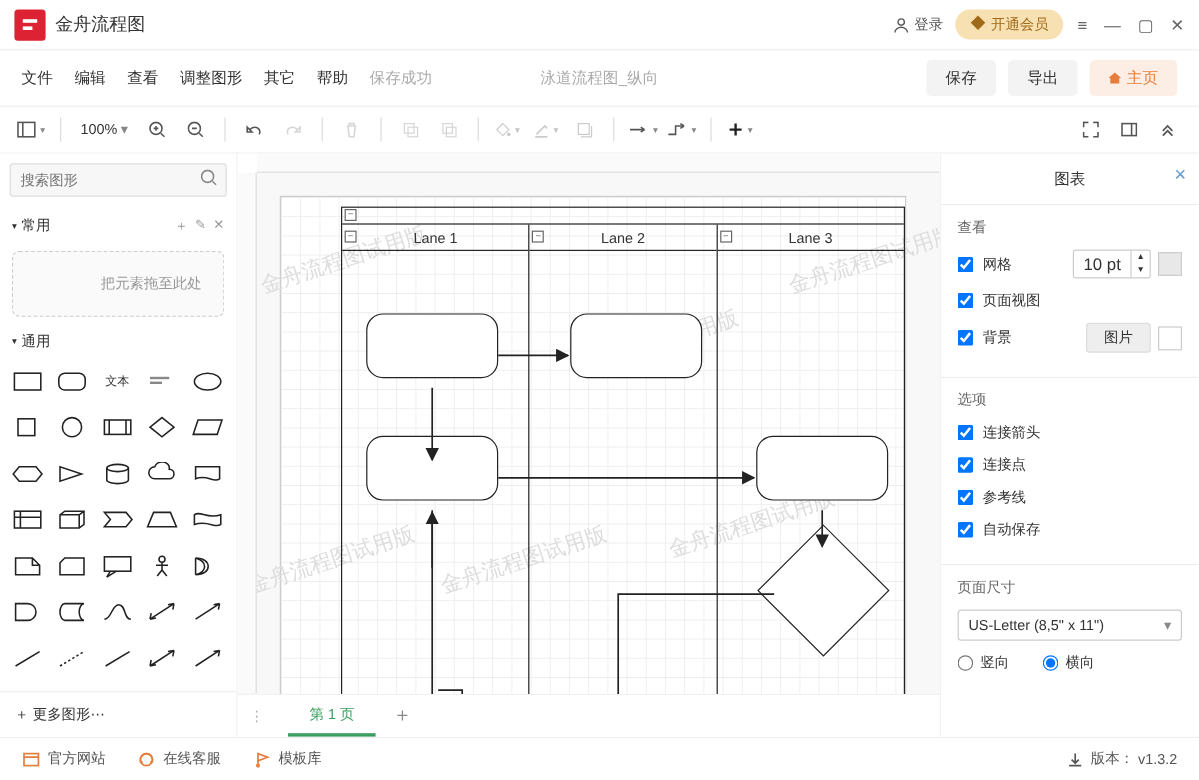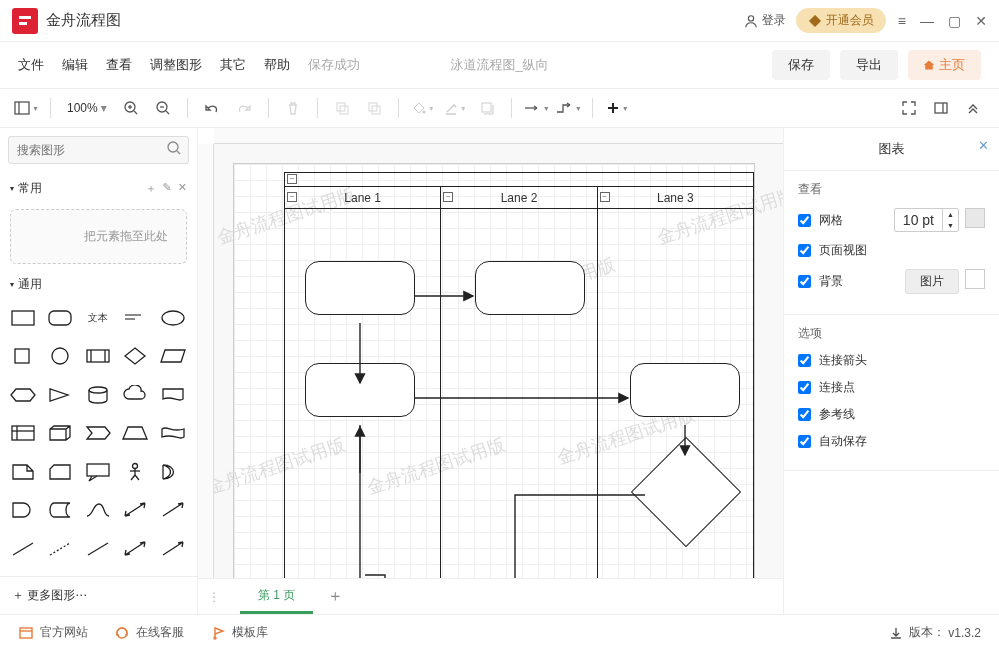--- a/index.html
+++ b/index.html
@@ -5,21 +5,21 @@
 * { box-sizing: border-box; margin: 0; padding: 0; }
 body { font-family: "Microsoft YaHei", Arial, sans-serif; font-size: 12px; color: #333; background: #fff; width: 999px; height: 650px; overflow: hidden; }
 
 .titlebar { display: flex; align-items: center; height: 42px; padding: 0 12px; border-bottom: 1px solid #eee; }
 .titlebar .logo { width: 26px; height: 26px; background: #d23; display: inline-flex; align-items: center; justify-content: center; border-radius: 3px; margin-right: 8px; }
 .titlebar .logo svg { fill:#fff; }
 .titlebar .app-title { font-size: 15px; font-weight: 500; }
 .titlebar .spacer { flex: 1; }
 .titlebar .login { display: inline-flex; align-items: center; margin-right: 10px; color:#555; cursor:pointer; }
 .titlebar .login svg{margin-right:4px}
-.titlebar .vip { background:#f7e0b2; color:#a06a1a; padding:4px 12px; border-radius:14px; display:inline-flex; align-items:center; cursor:pointer; margin-right:12px;}
+.titlebar .vip { background:#f7e0b2; color:#a06a1a; padding:4px 12px; border-radius:14px; display:inline-flex; cursor:pointer; margin-right:12px;}
 .titlebar .vip svg{margin-right:4px; fill:#a06a1a; stroke:#a06a1a}
 .titlebar .win-btns { display:flex; gap:14px; align-items:center; color:#666; }
 .titlebar .win-btns span { cursor:pointer; font-size:14px; }
 
 .menubar { display:flex; align-items:center; height:46px; padding:0 18px; }
 .menubar .m { margin-right:18px; color:#333; cursor:pointer; font-size:13px; }
 .menubar .saved { color:#aaa; cursor:default; }
 .menubar .doc-title { position:absolute; left:50%; transform:translateX(-50%); color:#aaa; font-size:13px; }
 .menubar .right { margin-left:auto; display:flex; gap:10px; }
 .menubar .btn { padding:6px 16px; background:#f3f3f3; border-radius:4px; cursor:pointer; font-size:13px; }
@@ -72,21 +72,21 @@
 .page-tabs{position:absolute;left:0;right:0;bottom:0;height:36px;border-top:1px solid #eee;display:flex;align-items:center;padding-left:10px;background:#fff}
 .page-tabs .dots{color:#aaa;margin-right:20px;cursor:pointer}
 .page-tabs .tab{padding:0 18px;height:100%;display:flex;align-items:center;border-bottom:3px solid #3a9e5f;color:#3a9e5f;font-weight:500}
 .page-tabs .add{margin-left:14px;color:#888;font-size:16px;cursor:pointer}
 
 .right-panel{width:216px;border-left:1px solid #eee;padding:0;overflow:auto}
 .rp-head{padding:12px 14px;border-bottom:1px solid #eee;position:relative;text-align:center;font-size:13px}
 .rp-head .close{position:absolute;right:10px;top:10px;color:#6aa0d0;cursor:pointer}
 .rp-sec{padding:10px 14px;border-bottom:1px solid #eee}
 .rp-sec h4{font-size:12px;font-weight:normal;color:#666;margin-bottom:10px}
-.rp-row{display:flex;margin-bottom:10px;font-size:12px}
+.rp-row{display:flex;align-items:center;margin-bottom:10px;font-size:12px}
 .rp-row label{display:flex;align-items:center;cursor:pointer}
 .rp-row input[type=checkbox]{margin-right:8px}
 .spin{margin-left:auto;display:flex;align-items:center;border:1px solid #ccc;border-radius:2px;height:24px}
 .spin span.v{padding:0 8px;font-size:14px}
 .spin .arrows{width:16px;border-left:1px solid #ccc;font-size:7px;text-align:center;line-height:11px}
 .swatch{width:20px;height:20px;border:1px solid #ccc;margin-left:6px;background:#e8e8e8}
 .ibtn{margin-left:auto;padding:3px 14px;background:#eee;border:1px solid #ddd;border-radius:3px;font-size:12px;cursor:pointer}
 .swatch.w{background:#fff}
 .select-full{width:100%;padding:5px 8px;border:1px solid #ccc;border-radius:3px;background:#fff;font-size:12px;position:relative}
 .select-full::after{content:"▾";position:absolute;right:8px;color:#888}
@@ -594,20 +594,34 @@
             <span>参考线</span>
           </label>
         </div>
       <div class="rp-row">
           <label>
             <input type="checkbox" checked="" style="">
             <span>自动保存</span>
           </label>
         </div>
     </div>
+    <div class="rp-sec" style="border-bottom:none">
+      <h4>页面尺寸</h4>
+      <div class="select-full">US-Letter (8,5" x 11")</div>
+      <div class="orient">
+        <label>
+            <input type="radio" name="o" style="">
+            <span>竖向</span>
+          </label>
+        <label>
+            <input type="radio" name="o" checked="" style="">
+            <span>横向</span>
+          </label>
+      </div>
+    </div>
   </div>
 </div>
 
 <div class="footbar">
   <span class="fitem">
       <svg width="16" height="16" stroke-width="1.4">
         <rect x="2" y="3" width="12" height="10"></rect>
         <line x1="2" y1="6" x2="14" y2="6"></line>
       </svg>
       <span>官方网站</span>

